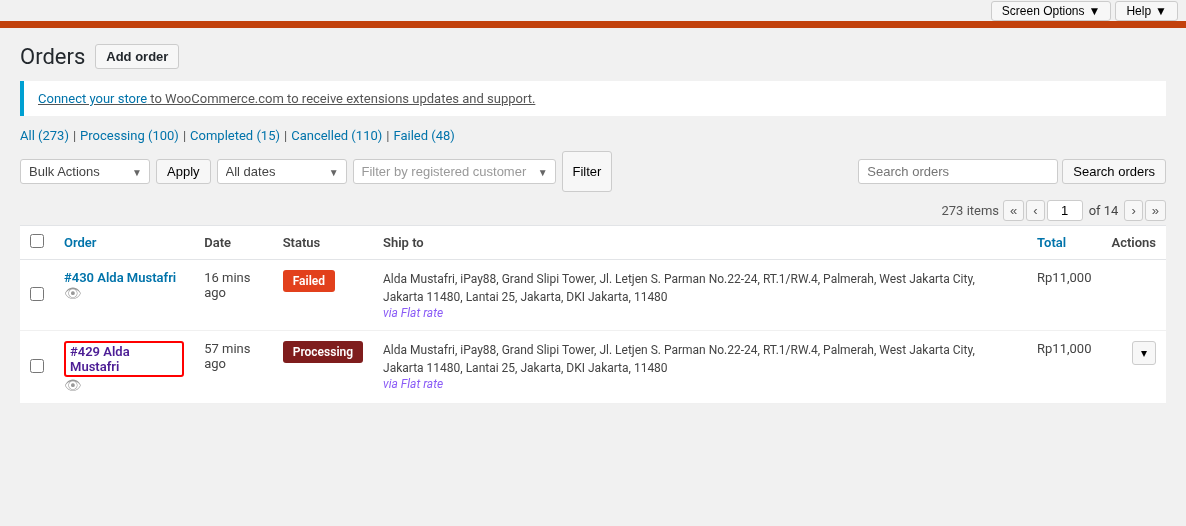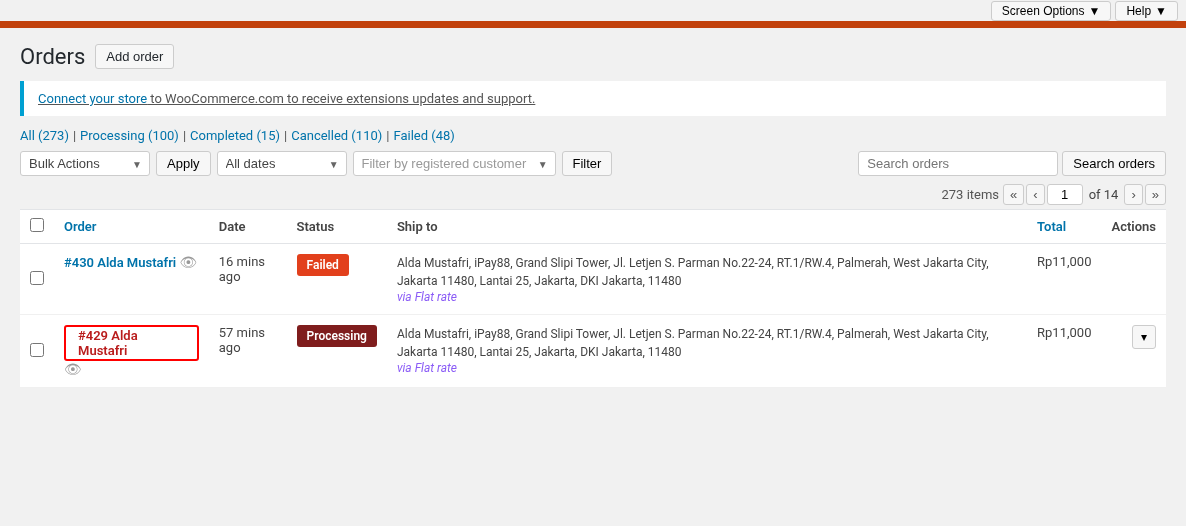--- a/index.html
+++ b/index.html
@@ -2,49 +2,49 @@
 <html><head>
   <meta charset="utf-8">
   <style>
     * { box-sizing: border-box; margin: 0; padding: 0; }
     body { font-family: -apple-system, BlinkMacSystemFont, "Segoe UI", Roboto, sans-serif; font-size: 13px; background: #f1f1f1; color: #444; }
     .top-bar { display: flex; justify-content: flex-end; align-items: center; background: #f1f1f1; padding: 4px 8px; gap: 4px; border-bottom: 7px solid #c2410c; height: 28px; }
     .top-bar-btn { background: #f7f7f7; border: 1px solid #ccc; border-radius: 3px; padding: 2px 10px; font-size: 12px; cursor: pointer; display: flex; align-items: center; gap: 4px; }
     .page-content { padding: 16px 20px; background: #f1f1f1; min-height: calc(526px - 28px); }
     .page-header { display: flex; align-items: center; gap: 10px; margin-bottom: 12px; }
     .page-title { font-size: 22px; font-weight: 400; color: #23282d; }
-    .add-order-btn { background: #f7f7f7; border: 1px solid #ccc; border-radius: 3px; padding: 4px 10px; font-size: 13px; cursor: pointer; color: #23282d; }
+    .add-order-btn { background: #f7f7f7; border: 1px solid #ccc; border-radius: 3px; padding: 4px 10px; font-size: 13px; cursor: pointer; color: #23282d; font-weight: bold; }
     .notice-bar { background: #fff; border-left: 4px solid #00a0d2; padding: 10px 14px; margin-bottom: 12px; font-size: 13px; color: #555; text-decoration: underline; }
     .notice-bar a { color: #0073aa; text-decoration: none; }
     .subsubsub { font-size: 13px; color: #555; margin-bottom: 8px; display: flex; gap: 0; flex-wrap: wrap; }
     .subsubsub a { color: #0073aa; text-decoration: none; }
     .subsubsub span { margin: 0 4px; color: #555; }
     .tablenav-left { display: flex; align-items: center; gap: 6px; flex: 1; }
     .tablenav-right { display: flex; align-items: center; gap: 6px; }
     .select-wrap { position: relative; display: inline-block; }
     .select-wrap select { appearance: none; -webkit-appearance: none; background: #fff; border: 1px solid #ccc; border-radius: 3px; padding: 4px 28px 4px 8px; font-size: 13px; cursor: pointer; color: #444; min-width: 130px; }
     .select-wrap::after { content: "▼"; position: absolute; right: 8px; top: 50%; transform: translateY(-50%); font-size: 10px; color: #666; pointer-events: none; }
     .apply-btn { background: #f7f7f7; border: 1px solid #ccc; border-radius: 3px; padding: 4px 10px; font-size: 13px; cursor: pointer; }
-    .filter-btn { background: #f7f7f7; border: 1px solid #ccc; border-radius: 3px; padding: 4px 10px; font-size: 13px; cursor: pointer; }
+    .filter-btn { background: #f7f7f7; border: 1px solid #ccc; border-radius: 3px; padding: 12px 10px; font-size: 13px; cursor: pointer; }
     .search-orders-wrap { display: flex; align-items: center; gap: 4px; }
     .search-input { border: 1px solid #ccc; border-radius: 3px; padding: 4px 8px; font-size: 13px; width: 200px; }
     .search-btn { background: #f7f7f7; border: 1px solid #ccc; border-radius: 3px; padding: 4px 10px; font-size: 13px; cursor: pointer; }
     .pagination { display: flex; align-items: center; gap: 2px; font-size: 13px; }
     .pagination span { margin: 0 4px; }
     .page-input { border: 1px solid #ccc; border-radius: 3px; padding: 2px 4px; font-size: 13px; width: 36px; text-align: center; }
     .page-nav-btn { background: #f7f7f7; border: 1px solid #ccc; border-radius: 3px; padding: 2px 6px; font-size: 13px; cursor: pointer; color: #555; }
     .items-count { font-size: 13px; color: #555; margin-right: 4px; }
     .orders-table { width: 100%; border-collapse: collapse; background: #fff; }
     .orders-table th { background: #fff; border-top: 1px solid #e2e4e7; border-bottom: 1px solid #e2e4e7; padding: 8px 10px; text-align: left; font-size: 13px; font-weight: 600; color: #0073aa; }
     .orders-table th.no-link { color: #444; }
     .orders-table th.check-col { width: 30px; text-align: center; }
     .orders-table td { padding: 10px 10px; border-bottom: 1px solid #f0f0f0; vertical-align: top; font-size: 13px; }
     .orders-table td.check-col { text-align: center; vertical-align: middle; }
     .order-link { color: #0073aa; text-decoration: none; font-weight: 600; }
-    .order-link-bordered { color: #b91c1c; text-decoration: none; font-weight: 600; border: 2px solid red; border-radius: 3px; padding: 1px 12px; display: inline-block; }
+    .order-link-bordered { color: #4c1d95; text-decoration: none; font-weight: 600; border: 2px solid red; border-radius: 3px; padding: 1px 4px; display: inline-block; }
     .eye-icon { color: #999; font-size: 14px; }
     .status-badge { display: inline-block; border-radius: 3px; padding: 4px 10px; font-size: 12px; font-weight: 600; color: #fff; text-transform: capitalize; }
     .status-failed { background: #e2401c; }
     .status-processing { background: #7f1d1d; }
     .ship-address { font-size: 12px; color: #444; line-height: 1.5; }
     .ship-rate { font-size: 12px; color: #8b5cf6; font-style: italic; }
     .total-cell { font-size: 13px; color: #444; white-space: nowrap; }
     .actions-cell { text-align: right; }
     .action-chevron { background: #f7f7f7; border: 1px solid #ccc; border-radius: 3px; padding: 4px 8px; cursor: pointer; font-size: 12px; }
     .customer-filter-wrap { position: relative; display: inline-flex; align-items: center; }

